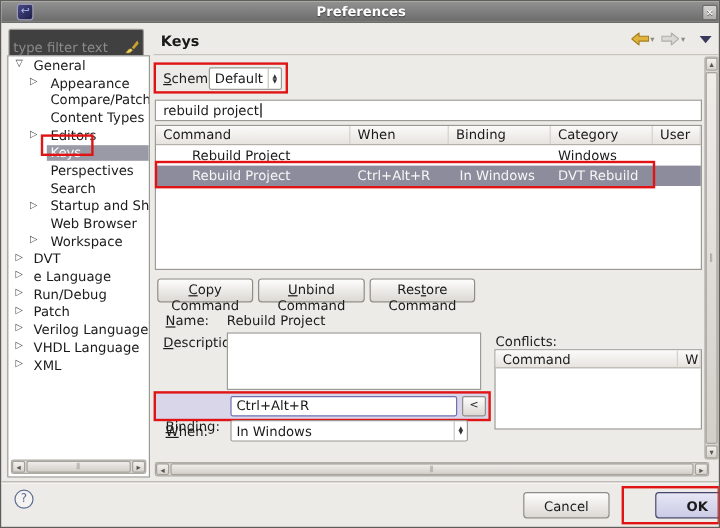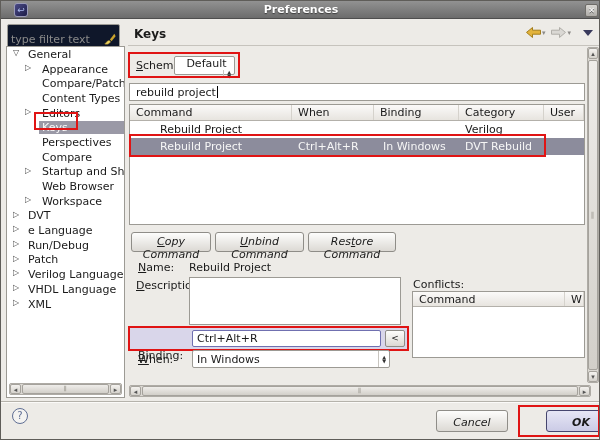--- a/index.html
+++ b/index.html
@@ -13,21 +13,21 @@
     display:flex; align-items:center; justify-content:center; }
   .titlebar .title { color:#fff; font-weight:bold; font-size:11px; text-shadow:0 1px 1px #3c3c3c; }
   .win-icon { position:absolute; left:13px; top:2px; width:14px; height:14px; border-radius:3px;
     background:linear-gradient(135deg,#4a4a86,#1d1d48); border:1px solid #9a9ab8; color:#aebdf0;
     font-size:9px; line-height:12px; text-align:center; }
   .close-btn { position:absolute; right:3px; top:3px; width:13px; height:13px;
     background:linear-gradient(180deg,#d8d6d2,#aeaca8); border:1px solid #6e6c68; border-radius:2px;
     color:#fff; font-size:8px; line-height:11px; text-align:center; text-shadow:0 1px 0 #555; }
 
   
-  .filter-box { position:absolute; left:6px; top:23px; width:113px; height:30px; background:#0f172a;
+  .filter-box { position:absolute; left:6px; top:23px; width:113px; height:30px; background:#404040;
     border:1px solid #9c9a94; border-radius:2px; display:flex; align-items:center; padding:0 3px; }
   .filter-box .ph { color:#8a8a8a; flex:1; font-size:11px; }
   .page-title { position:absolute; left:133px; top:26px; font-weight:bold; font-size:12px; }
   .nav-icons { position:absolute; right:6px; top:26px; display:flex; align-items:center; gap:6px; }
   .nav-group { display:flex; align-items:center; gap:1px; }
   .chev { font-size:7px; color:#8d8b87; }
   .menu-tri { width:0; height:0; border-left:5px solid transparent; border-right:5px solid transparent;
     border-top:6px solid #39395c; margin-left:6px; }
   .hsep { position:absolute; left:127px; top:44px; width:473px; height:1px; background:#c6c3bd; }
 
@@ -49,41 +49,41 @@
 
   
   .ann { position:absolute; border:2px solid #e01414; pointer-events:none; }
 
   
   .scheme-label { position:absolute; left:135px; top:58px; }
   .combo { background:#fff; border:1px solid #9c9a94; border-radius:2px; display:flex; align-items:center; padding-left:4px; }
   .combo .spin { margin-left:auto; display:flex; flex-direction:column; align-items:center; padding:0 3px;
     border-left:1px solid #c8c5bf; height:100%; justify-content:center; }
   .spin b { font-size:5px; line-height:4px; color:#333; font-weight:normal; }
-  .scheme-combo { position:absolute; left:173px; top:55px; width:61px; height:19px;flex-direction:column; }
+  .scheme-combo { position:absolute; left:173px; top:55px; width:61px; height:19px; }
   .search-input { position:absolute; left:128px; top:82px; width:456px; height:18px; background:#fff;
     border:1px solid #9c9a94; display:flex; align-items:center; padding-left:6px; }
   .caret { display:inline-block; width:1px; height:12px; background:#000; margin-left:1px; }
 
   
   .btable { position:absolute; left:128px; top:103px; width:456px; height:121px; background:#fff;
     border:1px solid #9c9a94; }
   .thead { display:flex; height:16px; background:linear-gradient(180deg,#fbfaf9,#e7e4df);
     border-bottom:1px solid #b3b0aa;justify-content:space-between; }
   .th { border-right:1px solid #d5d2cc; padding:1px 0 0 6px; overflow:hidden; white-space:nowrap; }
   .trow { display:flex; height:17px; align-items:center; white-space:nowrap; }
   .trow.sel { background:#8c8c9c; color:#f6f6f6; }
   .td { overflow:hidden; }
   .c0 { width:162px; } .c1 { width:85px; } .c2 { width:82px; } .c3 { width:85px; } .c4 { flex:1; }
   .trow .c0 { padding-left:30px; } .trow .c1,.trow .c2,.trow .c3 { padding-left:6px; }
 
   
   .push-btn { position:absolute; height:20px; background:linear-gradient(180deg,#fdfdfc,#dcd9d4);
     border:1px solid #8f8d88; border-radius:3px; font-size:11px; text-align:center; padding-top:2px;
-    font-family:inherit; color:#1a1a1a;font-style:italic; }
+    font-family:inherit; color:#1a1a1a; }
   u { text-decoration:underline; }
 
   
   .lab { position:absolute; }
   .val { position:absolute; }
   .desc-area { position:absolute; left:188px; top:276px; width:212px; height:48px; background:#fff;
     border:1px solid #9c9a94; }
   .binding-ann { background:#d9d6ea; }
   .binding-input { position:absolute; left:191px; top:329px; width:189px; height:17px; background:#fff;
     border:1px solid #7070b0; border-radius:2px; display:flex; align-items:center; padding-left:4px; }
@@ -173,21 +173,21 @@
           <span class="exp">▷</span>
           <span class="lbl">Editors</span>
         </div>
         <div class="tree-row lvl1 sel">
           <span class="lbl">Keys</span>
         </div>
         <div class="tree-row lvl1">
           <span class="lbl">Perspectives</span>
         </div>
         <div class="tree-row lvl1">
-          <span class="lbl">Compare</span>
+          <span class="lbl">Search</span>
         </div>
         <div class="tree-row lvl1">
           <span class="exp">▷</span>
           <span class="lbl">Startup and Shutdo</span>
         </div>
         <div class="tree-row lvl1">
           <span class="lbl">Web Browser</span>
         </div>
         <div class="tree-row lvl1">
           <span class="exp">▷</span>
@@ -253,21 +253,21 @@
         <span class="th c2">When</span>
         <span class="th c1">Binding</span>
         <span class="th c3">Category</span>
         <span class="th c4">User</span>
       </div>
     <div id="btable-rows">
         <div class="trow">
           <span class="td c0">Rebuild Project</span>
           <span class="td c1"></span>
           <span class="td c2"></span>
-          <span class="td c3">Verilog</span>
+          <span class="td c3">Windows</span>
           <span class="td c4"></span>
         </div>
         <div class="trow sel">
           <span class="td c0">Rebuild Project</span>
           <span class="td c1">Ctrl+Alt+R</span>
           <span class="td c2">In Windows</span>
           <span class="td c3">DVT Rebuild</span>
           <span class="td c4"></span>
         </div>
       </div>

